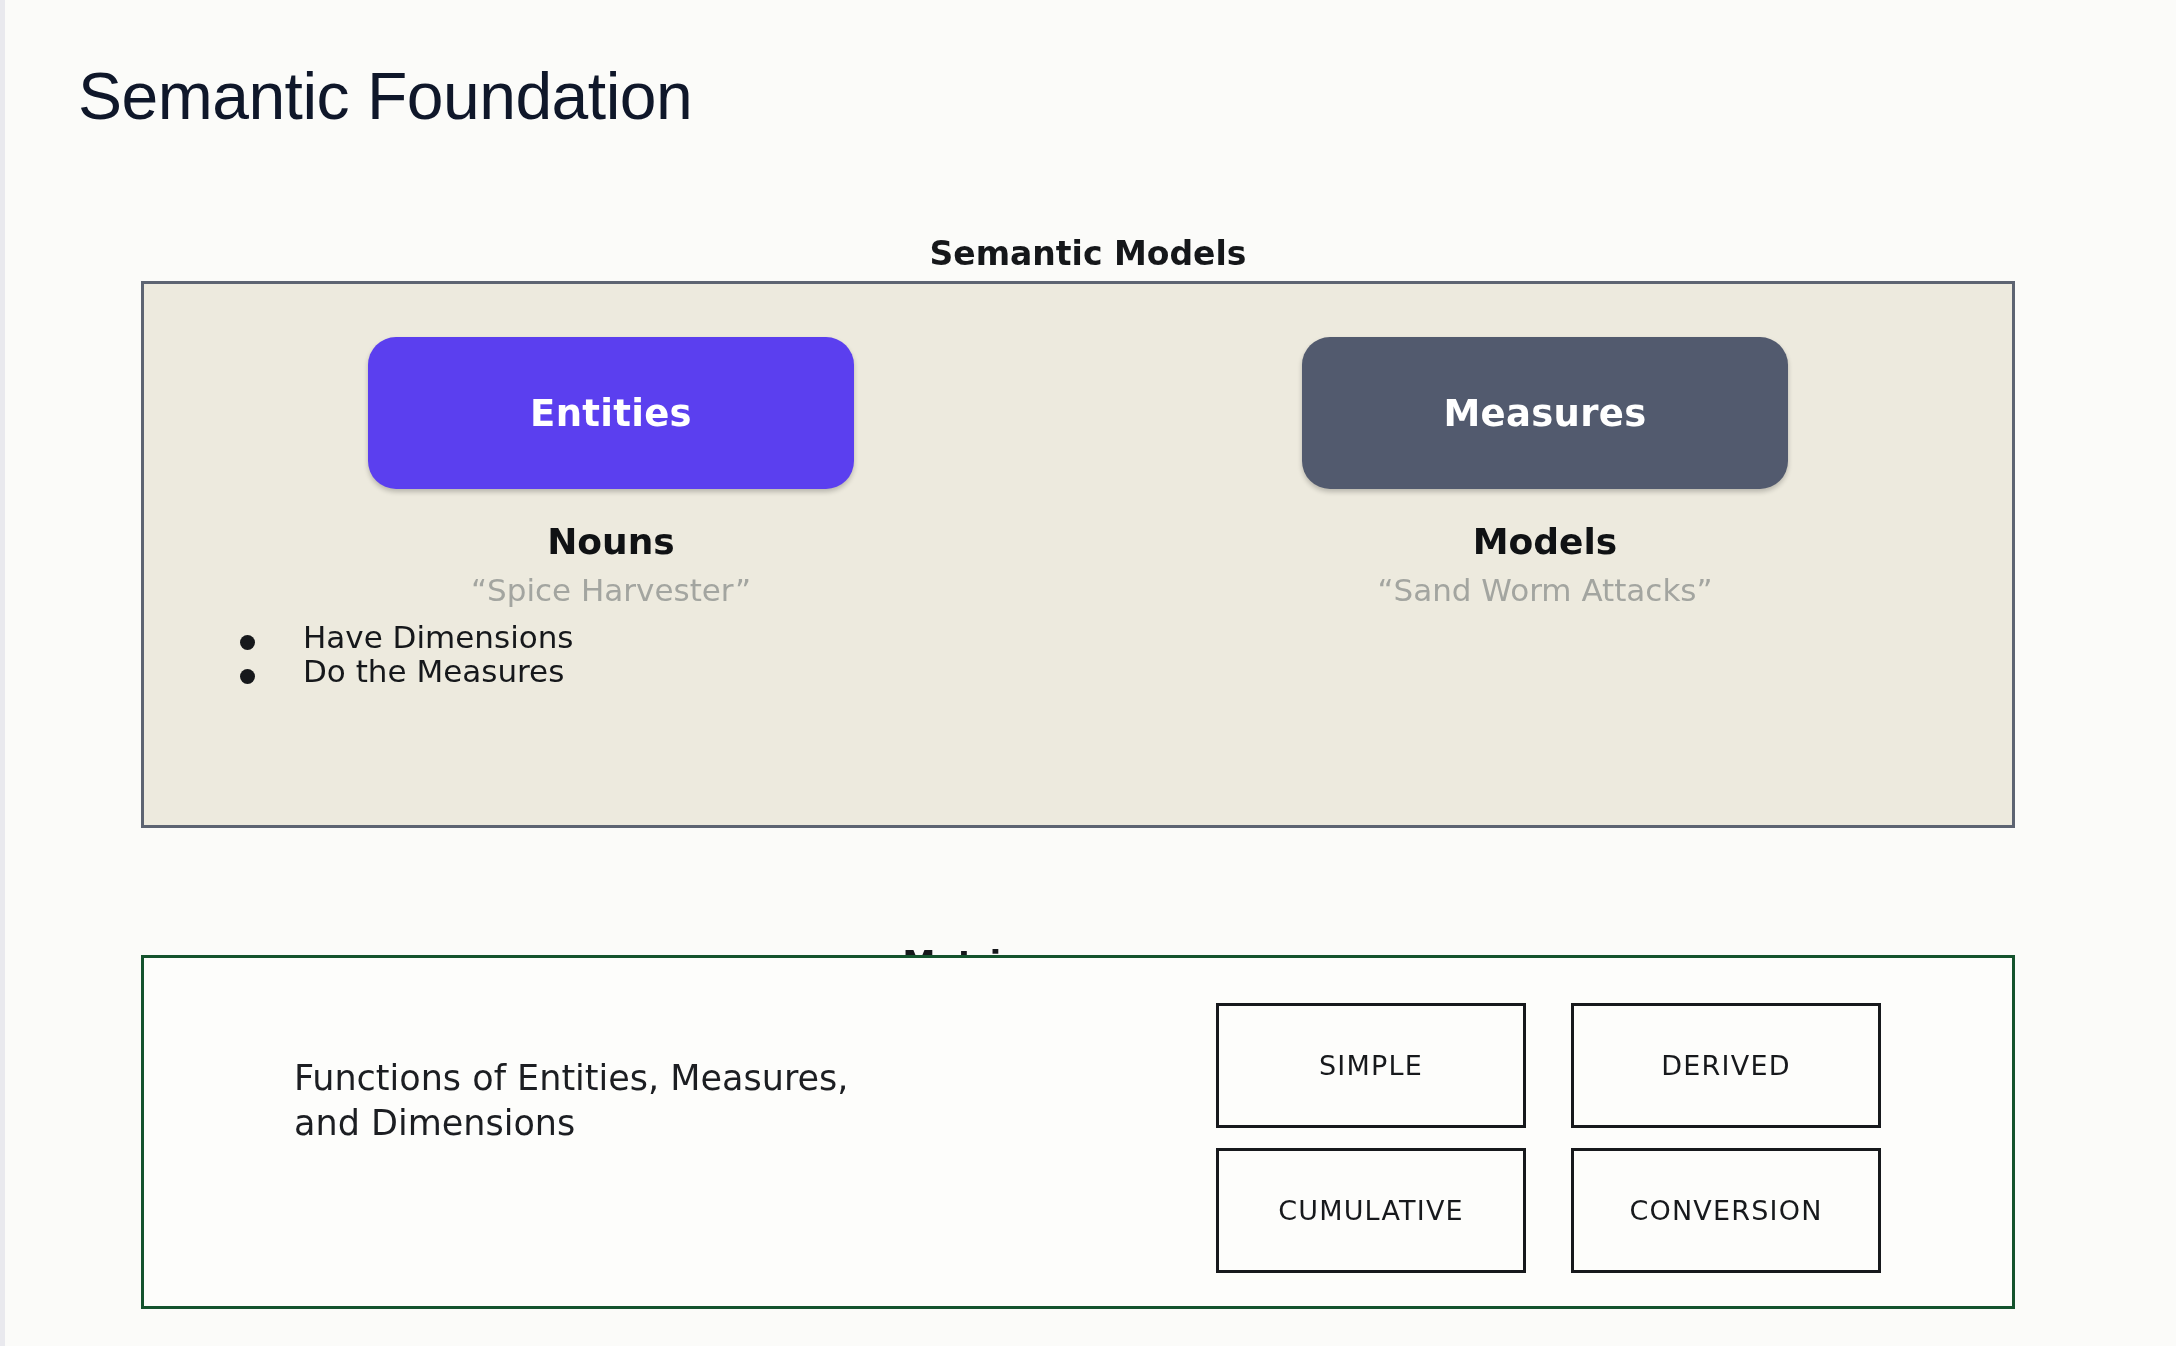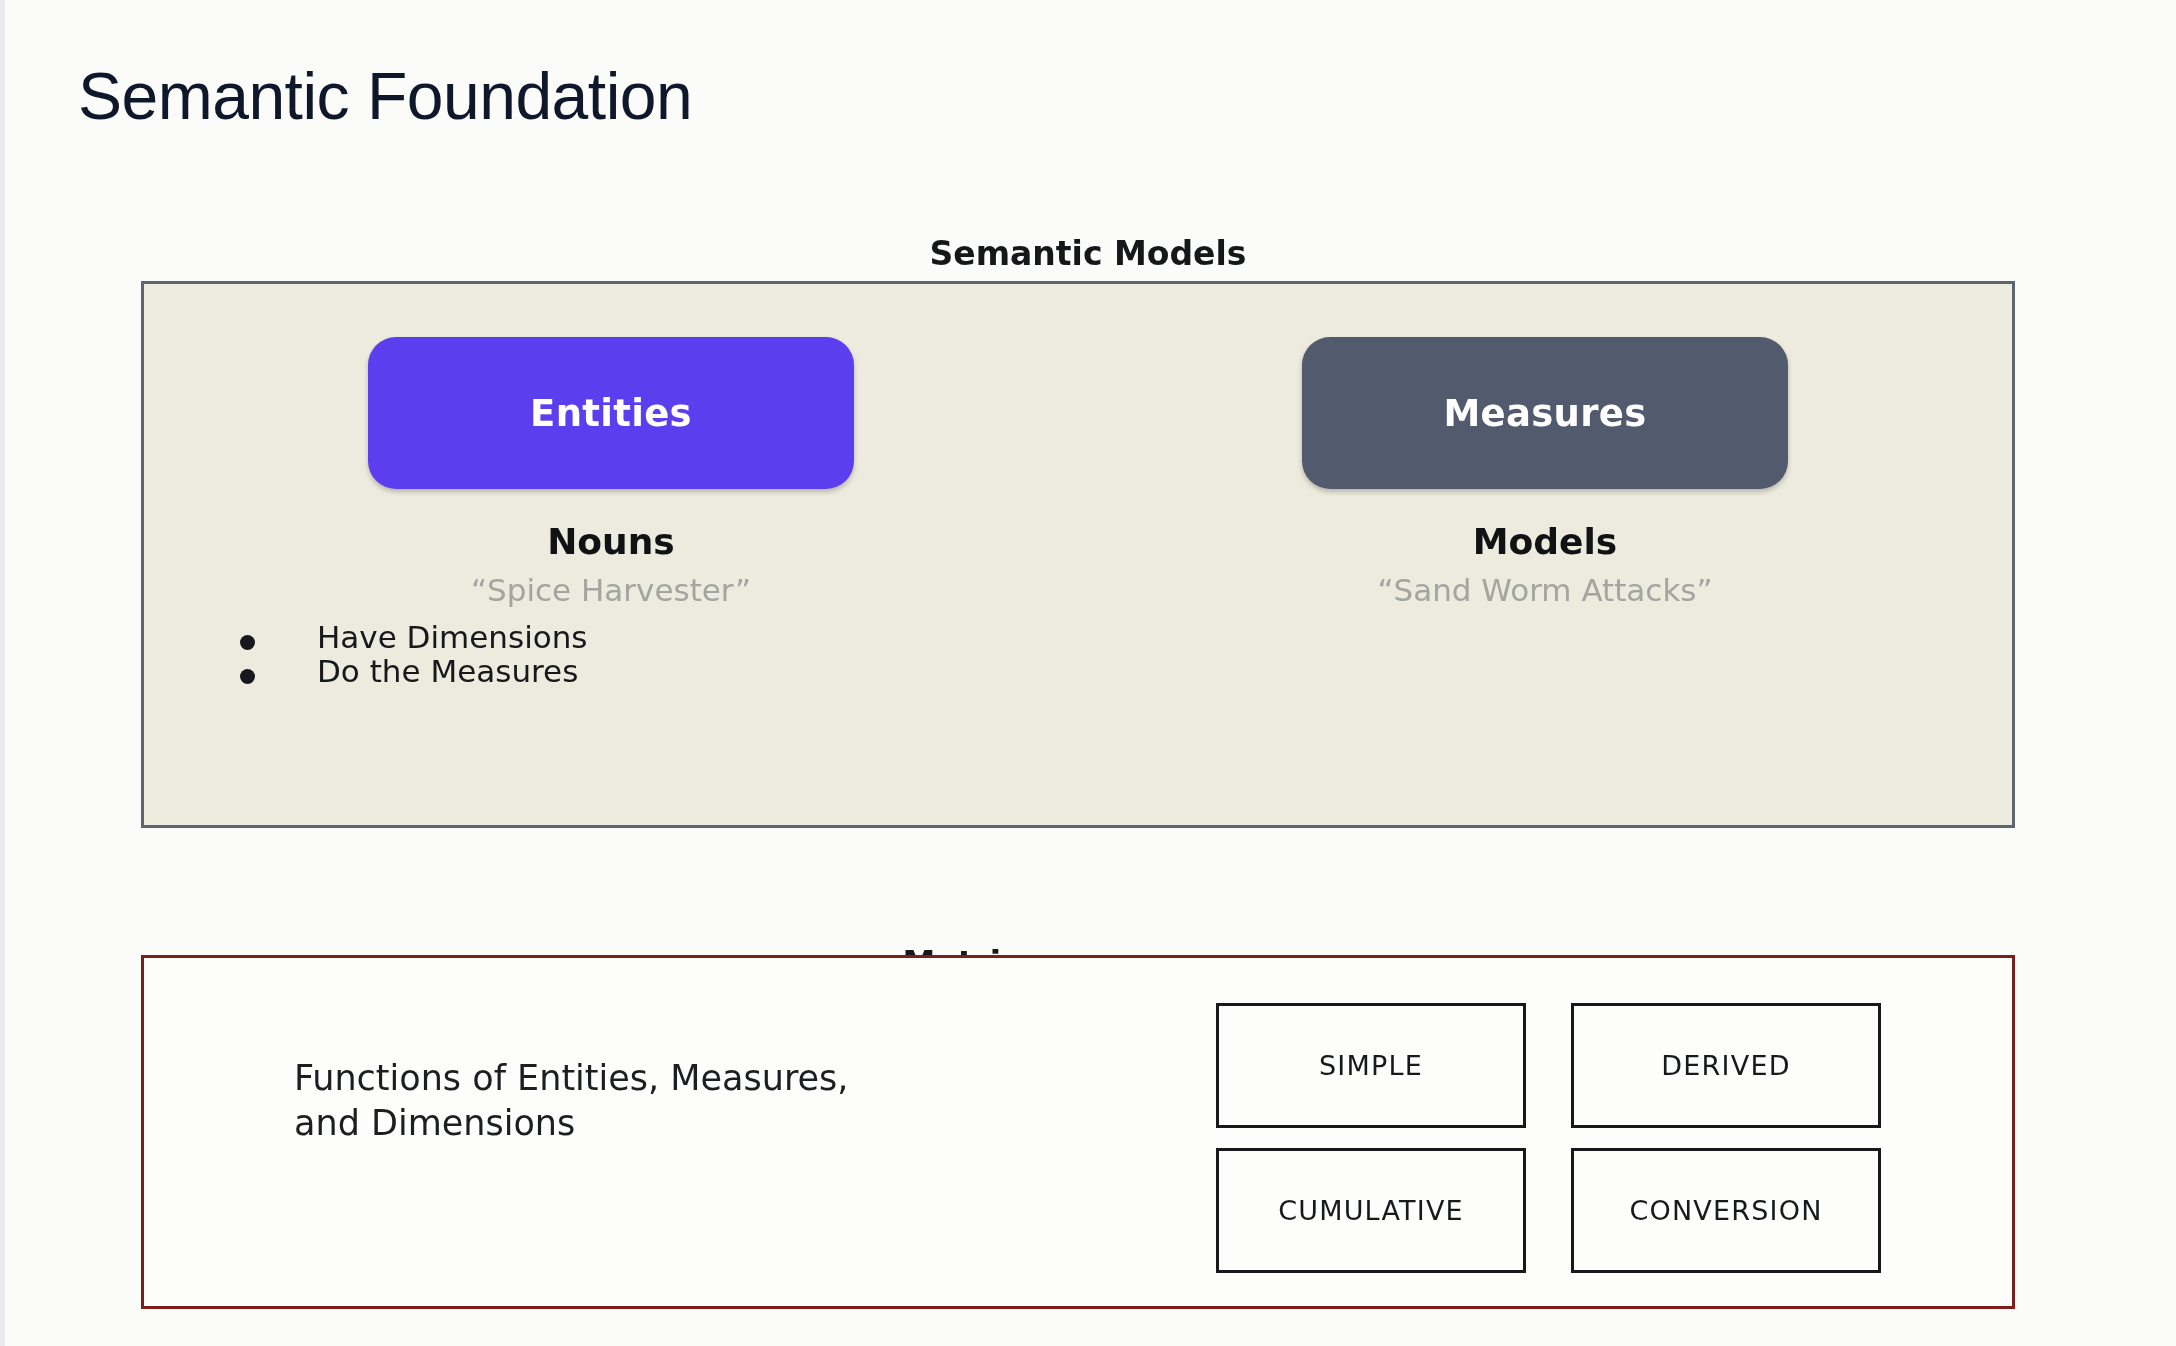--- a/index.html
+++ b/index.html
@@ -127,21 +127,20 @@
     box-sizing: border-box;
   }
   .bullets.offset-a { top: 338px; padding-left: 96px; }
   .bullets.offset-b { top: 340px; padding-left: 200px; }
   .bullets.offset-c { top: 352px; padding-left: 190px; }
 
   .bullet-row {
     display: flex;
     align-items: flex-start;
     margin-bottom: 3px;
-    gap: 14px;
   }
   .bullet-dot {
     flex: 0 0 auto;
     width: 15px;
     height: 15px;
     border-radius: 50%;
     background: #16181b;
     margin-top: 13px;
     margin-right: 48px;
   }
@@ -154,21 +153,21 @@
   .bullet-text .ln { display: block; margin-bottom: 4px; }
 
   
   .metrics-panel {
     position: absolute;
     left: 141px;
     top: 955px;
     width: 1874px;
     height: 354px;
     background: #fdfdfb;
-    border: 3px solid #7f1d1d;
+    border: 3px solid #14532d;
     box-sizing: border-box;
   }
 
   .metrics-desc {
     position: absolute;
     left: 150px;
     top: 98px;
     font-family: "DejaVu Sans", sans-serif;
     font-size: 35px;
     line-height: 1.28;

